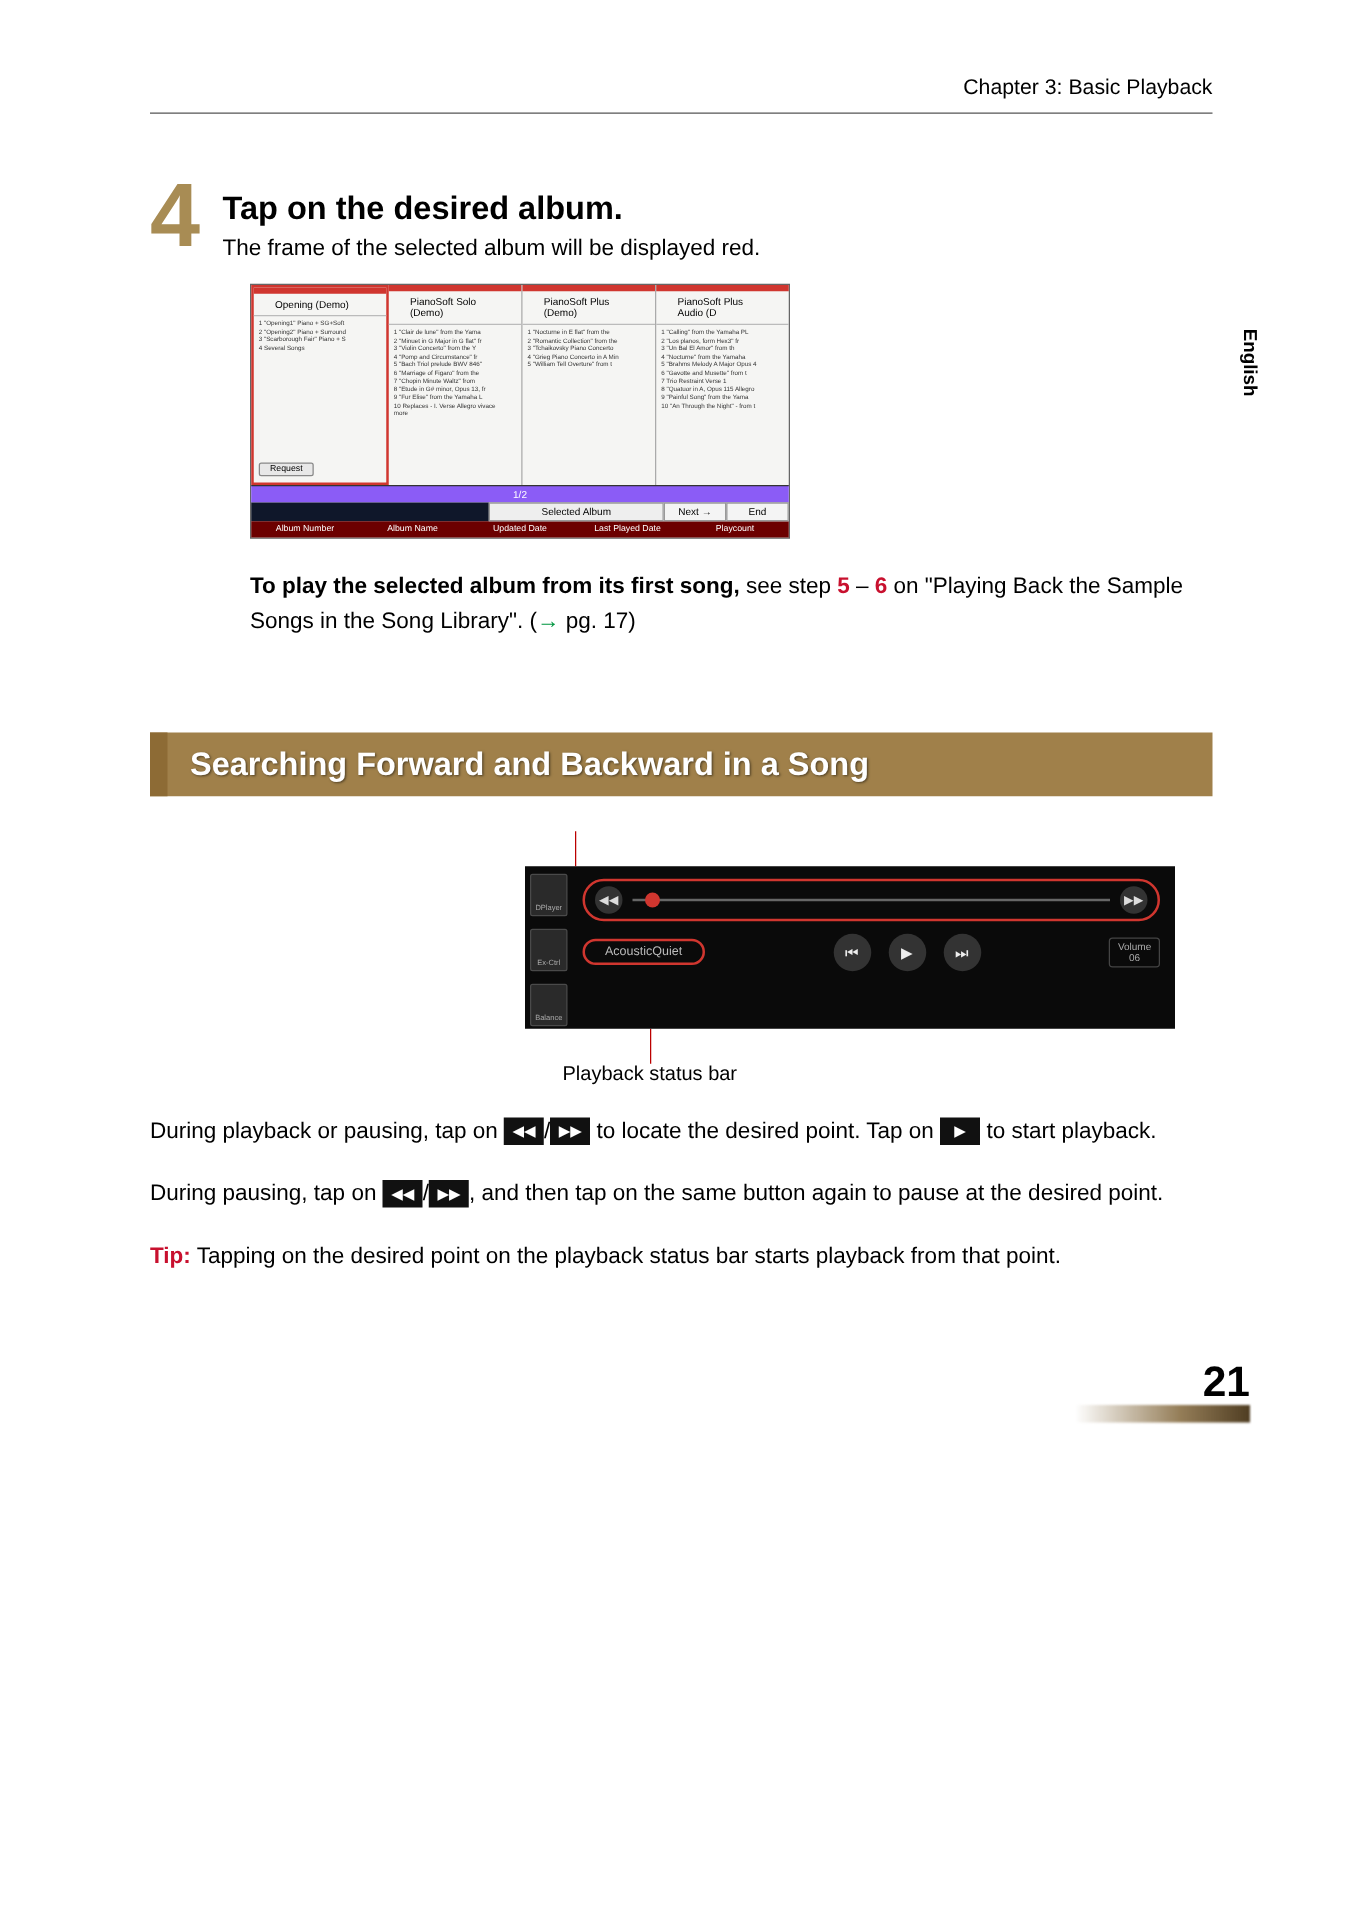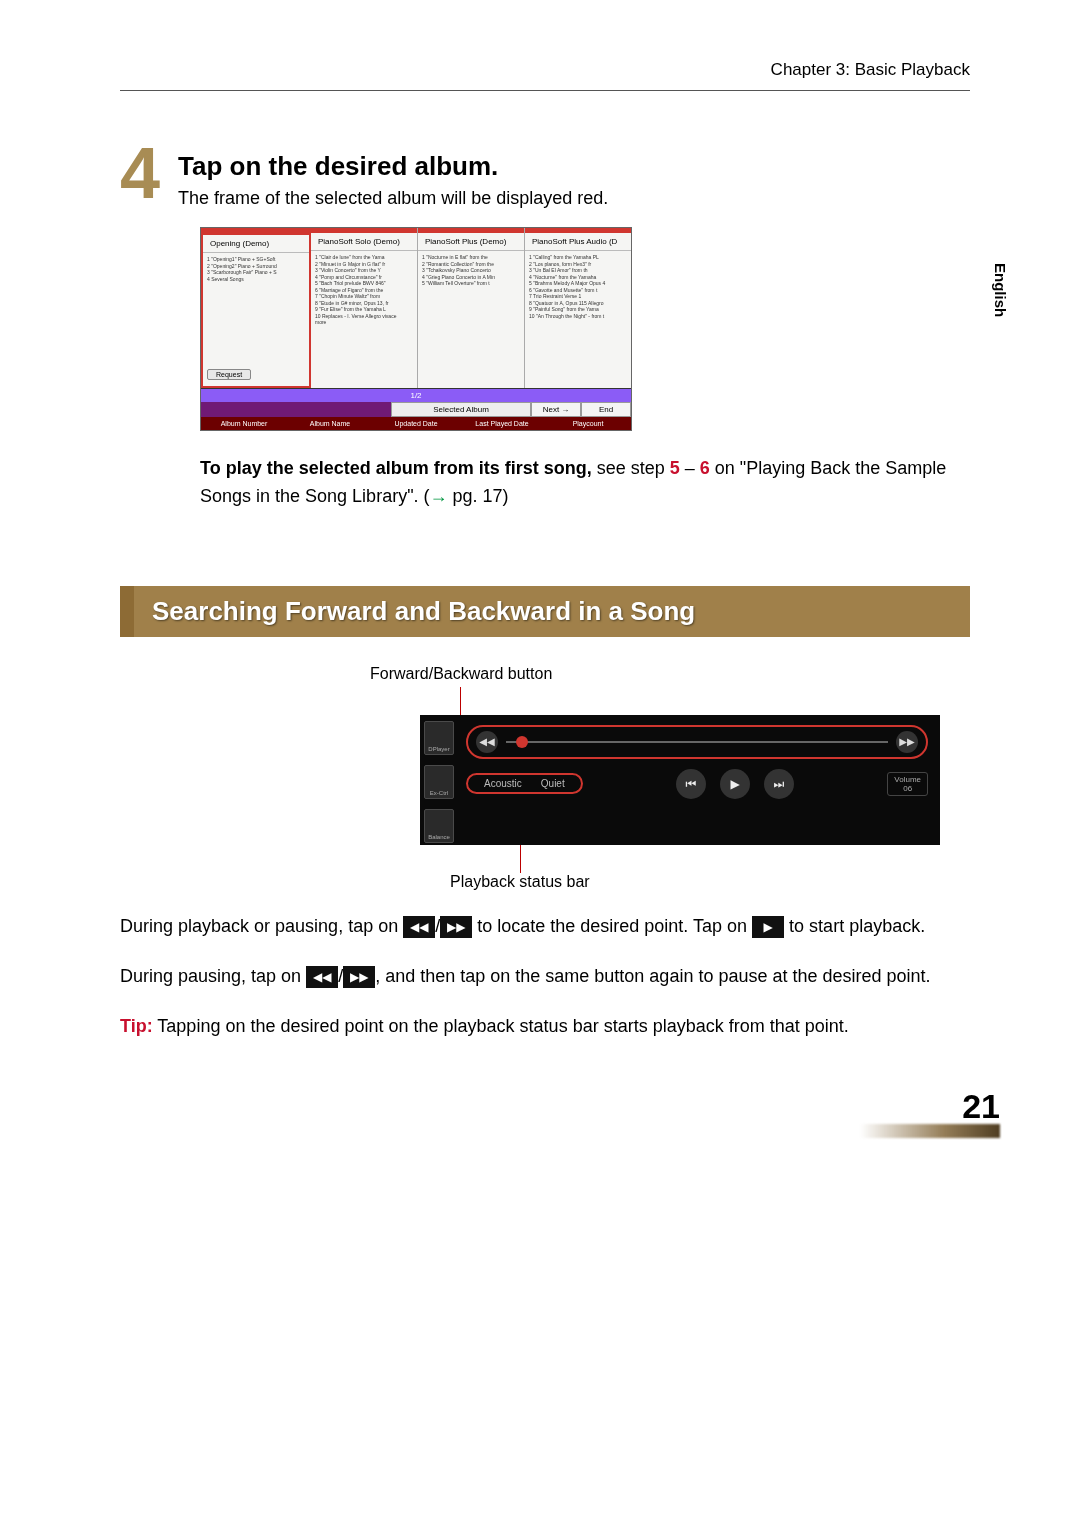--- a/index.html
+++ b/index.html
@@ -73,21 +73,21 @@
     height: 160px;
   }
   .sa-card {
     flex: 1;
     border-right: 1px solid #aaa;
     display: flex;
     flex-direction: column;
   }
   .sa-card:last-child { border-right: none; }
   .sa-card-head {
-    padding: 4px 7px;
+    padding: 4px 17px;
     font-size: 8px;
     border-bottom: 1px solid #bbb;
     border-top: 5px solid #d0362f;
   }
   .sa-card.selected { border: 2px solid #d0362f; box-sizing: border-box; }
   .sa-card-body {
     flex: 1;
     font-size: 5px;
     padding: 3px 4px;
     line-height: 1.3;
@@ -106,21 +106,21 @@
   .sa-pager {
     background: #8b5cf6;
     color: #fff;
     font-size: 8px;
     text-align: center;
     padding: 2px 0;
     border-top: 1px solid #333;
   }
   .sa-sel-row {
     display: flex;
-    background: #701a75;
+    background: #0f172a;
     font-size: 8px;
   }
   .sa-sel-row .blank { width: 190px; }
   .sa-sel-row .sel { flex: 1; text-align: center; padding: 2px; border: 1px solid #999; background:#eee; }
   .sa-sel-row .nav { width: 44px; text-align: center; padding: 2px; border: 1px solid #999; background:#f4f4f4; }
   .sa-sort {
     display: flex;
     background: #6c0000;
     color: #fff;
     font-size: 7px;
@@ -200,21 +200,21 @@
     display: flex;
     align-items: center;
     gap: 10px;
   }
   .pb-acoustic {
     border: 2px solid #d0362f;
     border-radius: 14px;
     padding: 3px 16px;
     color: #bbb;
     font-size: 10px;
-    display: flex; gap: 19px;
+    display: flex; gap: 0;
   }
   .pb-center {
     flex: 1; display: flex; justify-content: center; gap: 14px;
   }
   .pb-cbtn {
     width: 30px; height: 30px; border-radius: 50%; background: #333; color: #eee;
     display: flex; align-items: center; justify-content: center; font-size: 12px;
   }
   .pb-vol {
     color: #aaa; font-size: 8px; text-align: center; border: 1px solid #444; border-radius: 3px; padding: 2px 6px;
@@ -344,21 +344,20 @@
   </div>
 
 
   <div class="para">
     <b>To play the selected album from its first song,</b><span> see step </span><span class="step-red">5</span><span> – </span><span class="step-red">6</span><span> on "Playing Back the Sample Songs in the Song Library". (</span><span class="arrow-green">→</span><span> pg. 17)</span>
   </div>
 
   <div class="section-heading">Searching Forward and Backward in a Song</div>
 
   <div class="pb-figure">
-    <div class="pb-label-top">Forward/Backward button</div>
     <div class="pb-leader-top"></div>
     <div class="pb-box">
       <div class="pb-side">
         <div class="pb-side-btn">DPlayer</div>
         <div class="pb-side-btn">Ex-Ctrl</div>
         <div class="pb-side-btn">Balance</div>
       </div>
       <div class="pb-slider">
         <div class="rw">◀◀</div>
         <div class="track">

